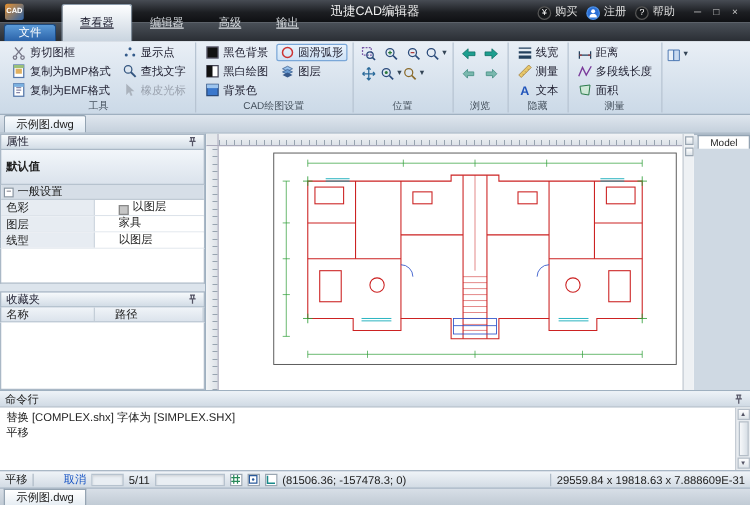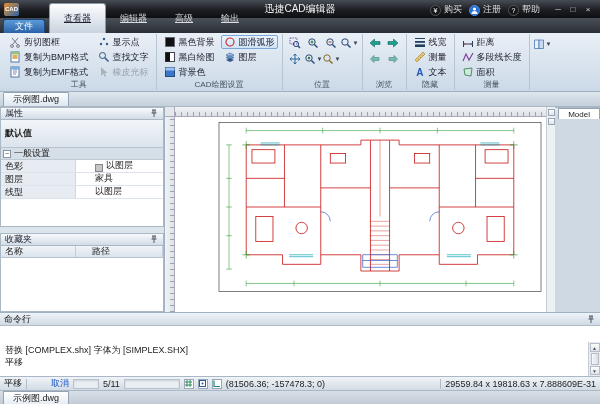--- a/index.html
+++ b/index.html
@@ -100,21 +100,21 @@
   .modelbar{height:12px;background:linear-gradient(#e6ecf2,#c9d4de);border-top:1px solid #aab8c6;
     display:flex;align-items:flex-end;padding-left:3px;}
   .mtab{height:11px;background:#fff;border:1px solid #93a3b2;border-bottom:none;padding:0 9px;
     font-size:8px;display:flex;align-items:center;}
 
   
   .cmdpanel{position:absolute;left:0;right:0;top:312px;height:64px;border-top:1px solid #9fb0c0;
     display:flex;flex-direction:column;background:#fff;}
   .cmdhead{height:13px;background:linear-gradient(#eef3f8,#d0dae4);border-bottom:1px solid #b0bcc8;
     display:flex;align-items:center;padding:0 4px;}
-  .cmdbody{flex:1;position:relative;padding:2px 16px 2px 5px;line-height:12px;color:#222;margin-top:16px;}
+  .cmdbody{flex:1;position:relative;padding:2px 16px 2px 5px;line-height:12px;color:#222;}
   .cmdscroll{position:absolute;right:0;top:0;bottom:0;width:12px;background:#e8ecf0;border-left:1px solid #c5ccd4;
     display:flex;flex-direction:column;align-items:center;justify-content:space-between;padding:1px 0;}
   .scrbtn{width:10px;height:9px;background:linear-gradient(#fdfdfe,#dfe5ea);border:1px solid #b5bec8;
     font-size:5px;color:#556;display:flex;align-items:center;justify-content:center;}
   .scrthumb{width:8px;flex:1;margin:1px 0;background:linear-gradient(90deg,#f6f8fa,#d8dfe6);border:1px solid #b5bec8;}
 
   
   .statusbar{position:absolute;left:0;right:0;top:376px;height:14px;
     background:linear-gradient(#f0f4f8,#d2dbe4);border-top:1px solid #aab8c6;
     display:flex;align-items:center;gap:4px;padding:0 4px;}

